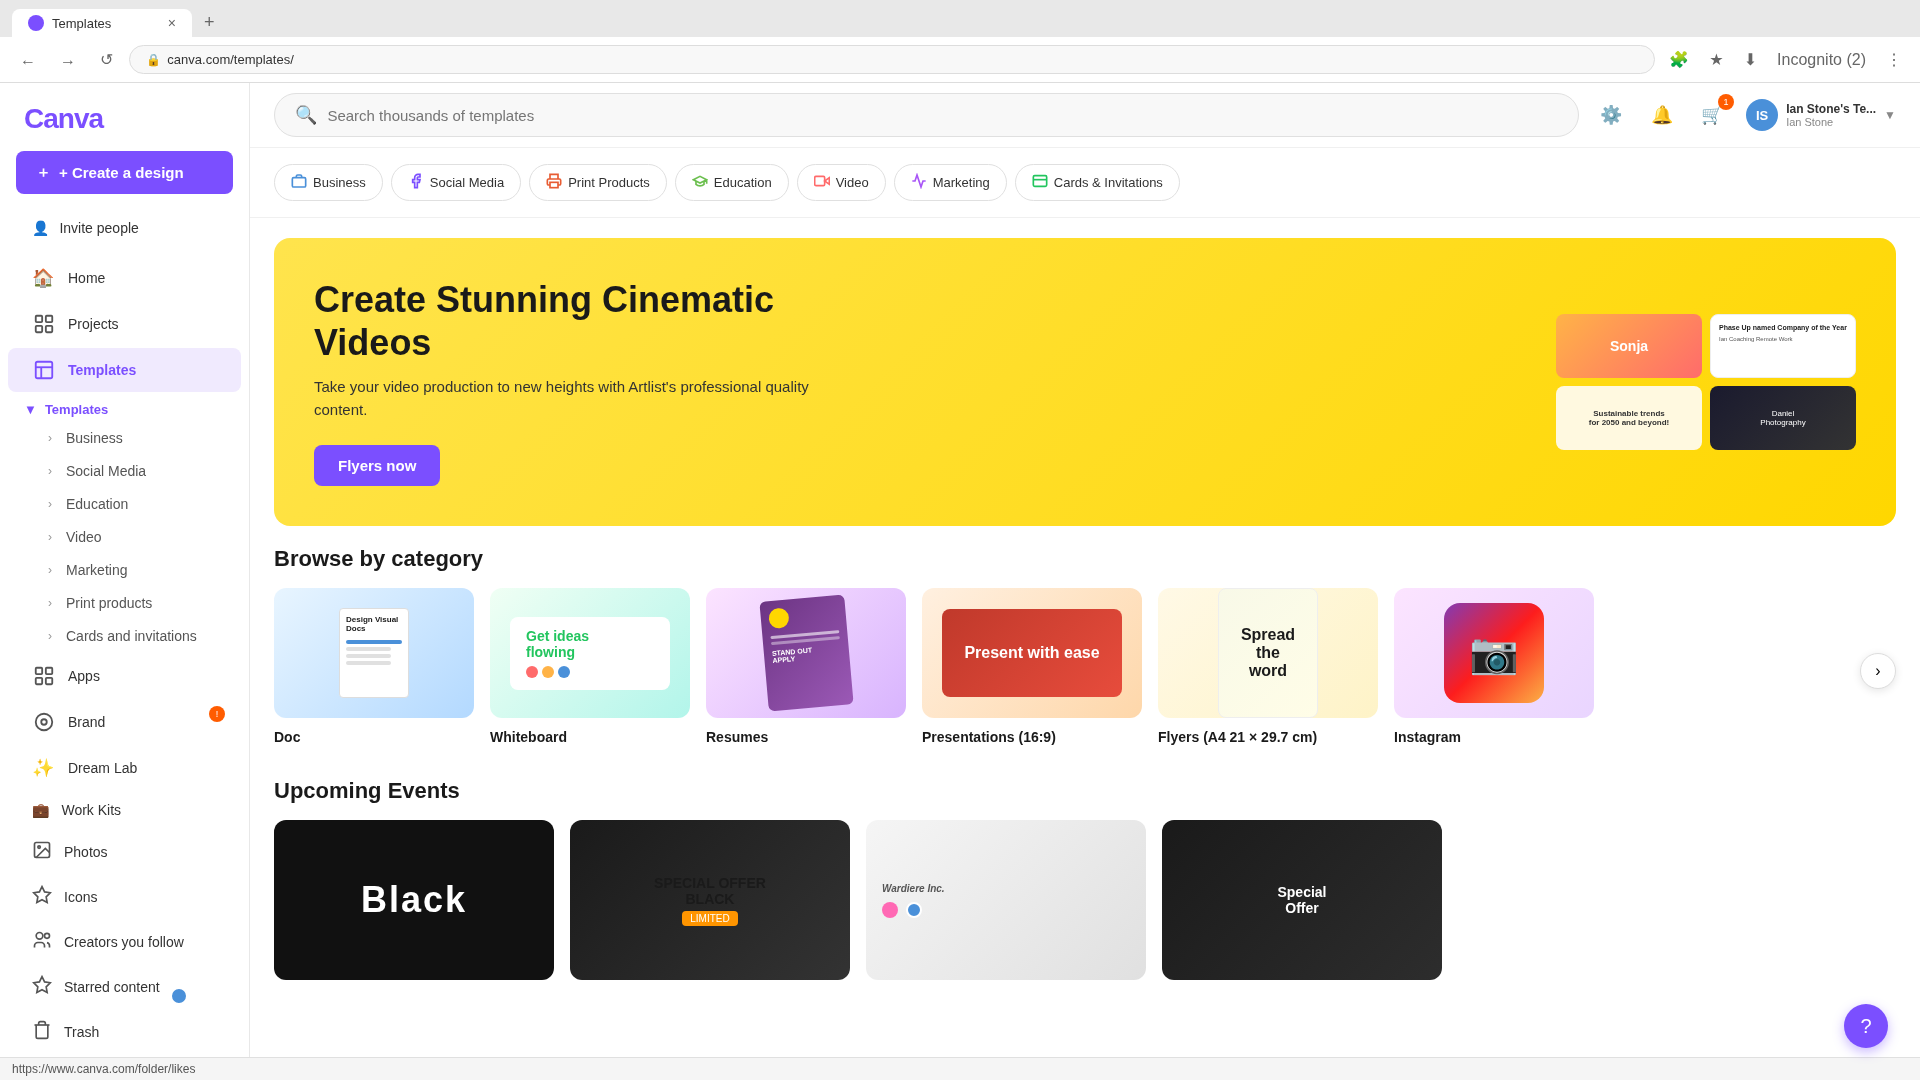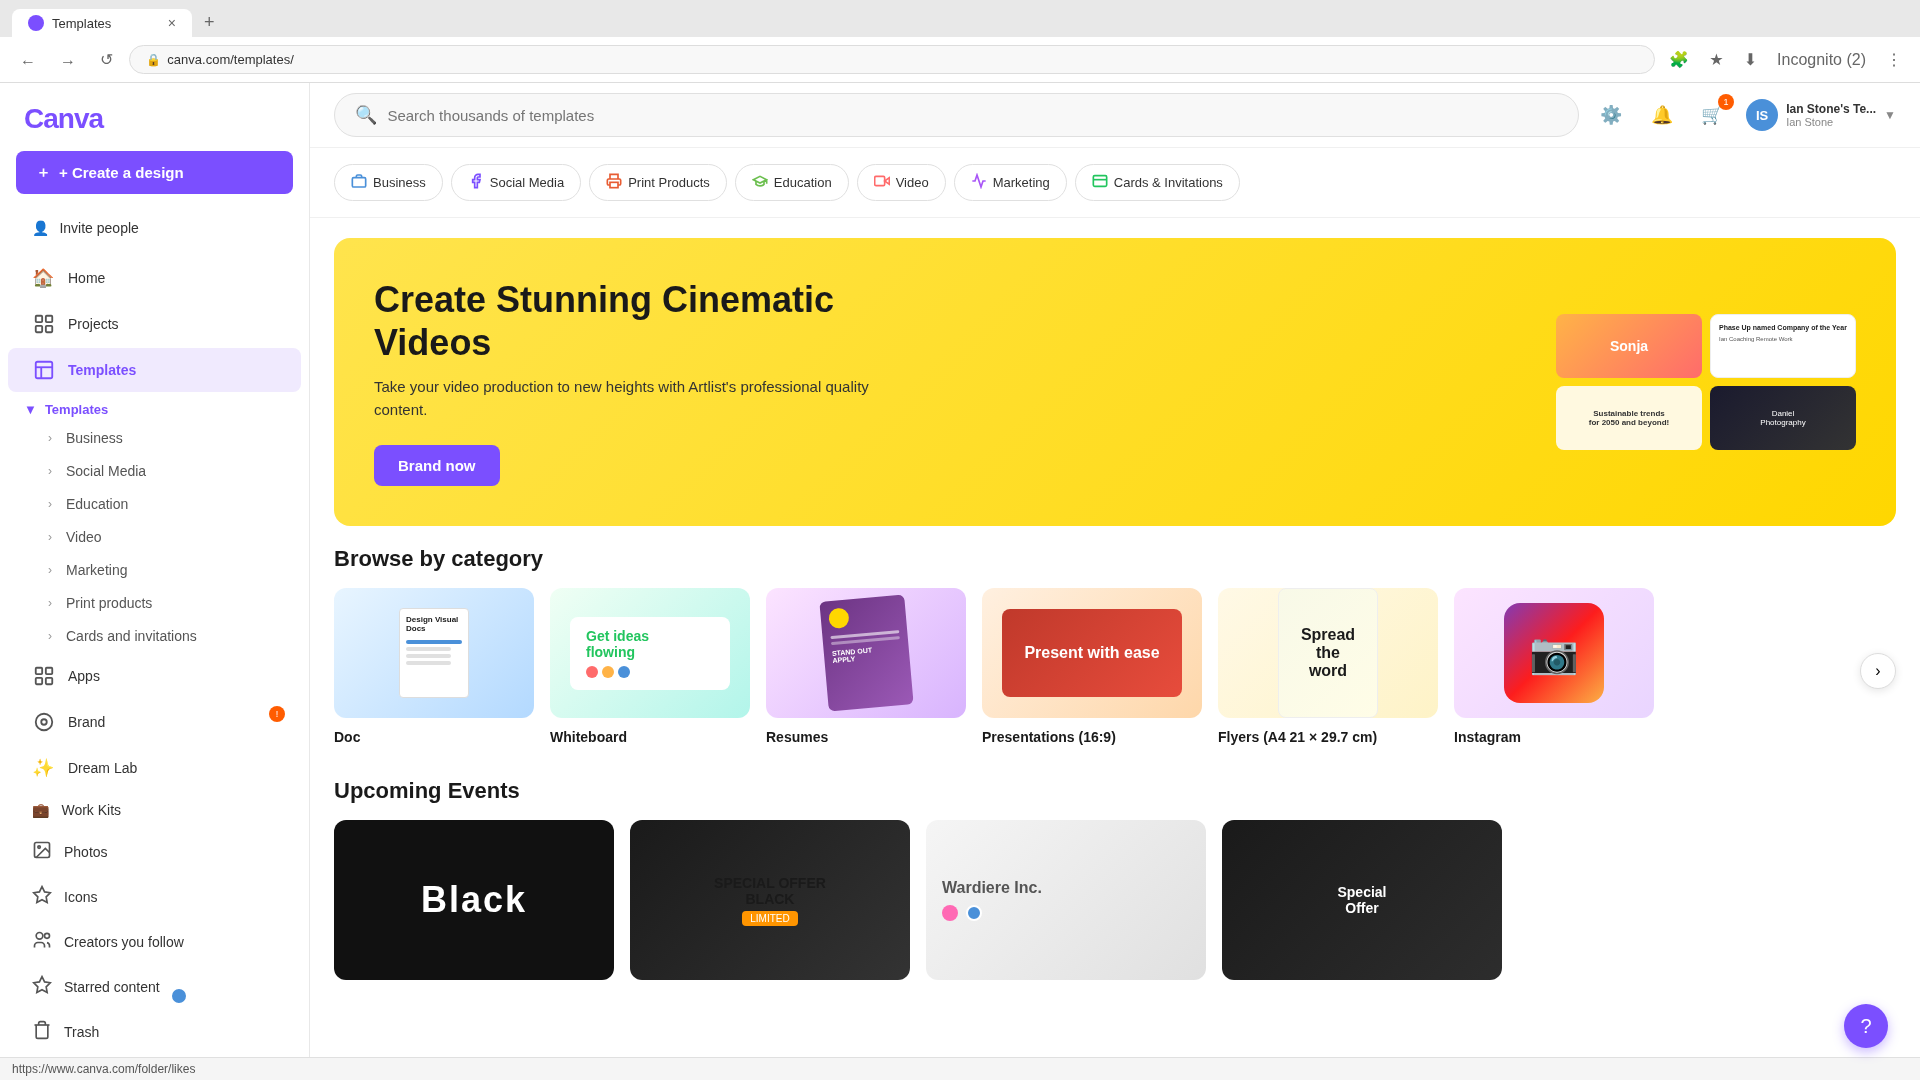--- a/index.html
+++ b/index.html
@@ -16,21 +16,21 @@
     .browser-nav-btn { background: none; border: none; font-size: 16px; color: #666; cursor: pointer; padding: 4px 8px; border-radius: 4px; }
     .browser-url { flex: 1; background: #f8f8f8; border: 1px solid #ddd; border-radius: 20px; padding: 6px 16px; font-size: 13px; color: #333; display: flex; align-items: center; gap: 6px; }
     .browser-url-icon { color: #666; font-size: 12px; }
     .browser-actions { display: flex; gap: 8px; align-items: center; }
     .browser-action-btn { background: none; border: none; font-size: 16px; color: #666; cursor: pointer; padding: 4px 6px; }
 
     
     .app { display: flex; flex: 1; overflow: hidden; }
 
     
-    .sidebar { width: 310px; background: #fff; border-right: 1px solid #e8e8e8; display: flex; flex-direction: column; overflow-y: auto; flex-shrink: 0; }
+    .sidebar { width: 250px; background: #fff; border-right: 1px solid #e8e8e8; display: flex; flex-direction: column; overflow-y: auto; flex-shrink: 0; }
     .sidebar-logo { padding: 20px 24px 16px; }
     .sidebar-logo .canva-text { color: #7B4FFF; font-size: 28px; font-weight: 700; letter-spacing: -1px; }
     .sidebar-create-btn { margin: 0 16px 16px; background: #7B4FFF; color: white; border: none; border-radius: 8px; padding: 12px 20px; font-size: 15px; font-weight: 600; cursor: pointer; display: flex; align-items: center; gap: 8px; width: calc(100% - 32px); }
     .sidebar-invite-btn { margin: 0 16px 8px; background: none; border: none; padding: 10px 16px; display: flex; align-items: center; gap: 10px; font-size: 14px; color: #333; cursor: pointer; border-radius: 8px; width: calc(100% - 32px); }
     .sidebar-nav { flex: 1; }
     .sidebar-nav-item { display: flex; align-items: center; gap: 12px; padding: 10px 24px; font-size: 14px; color: #333; cursor: pointer; border-radius: 8px; margin: 2px 8px; text-decoration: none; }
     .sidebar-nav-item.active { background: #F0EAFE; color: #7B4FFF; font-weight: 600; }
     .sidebar-nav-item .nav-icon { width: 24px; height: 24px; display: flex; align-items: center; justify-content: center; font-size: 18px; flex-shrink: 0; }
     .sidebar-nav-item .nav-label { flex: 1; }
     .sidebar-section { padding: 8px 24px 4px; font-size: 13px; font-weight: 600; color: #7B4FFF; display: flex; align-items: center; gap: 8px; }
@@ -409,21 +409,21 @@
             </svg>
         </span>
         <span>Cards &amp; Invitations</span>
       </div>
     </div>
 
     <div class="hero-banner">
       <div class="hero-content">
         <h1 class="hero-title">Create Stunning Cinematic Videos</h1>
         <p class="hero-subtitle">Take your video production to new heights with Artlist's professional quality content.</p>
-        <button class="hero-btn">Brand now</button>
+        <button class="hero-btn">Flyers now</button>
       </div>
       <div class="hero-images">
         <div class="hero-img-card" style="background:linear-gradient(135deg,#ffb347,#ff6b6b); display:flex;align-items:center;justify-content:center;">
           <div style="text-align:center;color:white;font-size:10px;font-weight:700;">
             <div style="font-size:14px;">Sonja</div>
           </div>
         </div>
         <div class="hero-img-card" style="background:#fff; border:1px solid #eee;display:flex;flex-direction:column;align-items:flex-start;padding:8px;justify-content:flex-start;">
           <div style="font-size:7px;font-weight:700;color:#1a1a1a;line-height:1.3;">Phase Up named Company of the Year</div>
           <div style="font-size:6px;color:#555;margin-top:4px;">Ian Coaching Remote Work</div>
@@ -524,21 +524,21 @@
           <div class="event-black">Black</div>
         </div>
 
         <div class="event-card event-yellow">
           <div class="event-yellow-text">SPECIAL OFFER<br>BLACK</div>
           <div class="event-yellow-badge">LIMITED</div>
         </div>
 
         <div class="event-card" style="background:linear-gradient(135deg,#f5f5f5,#e0e0e0); position:relative;">
           <div style="display:flex;flex-direction:column;padding:16px;width:100%;">
-            <div style="font-size:16px;color:#555;font-weight:600;">Wardiere Inc.</div>
+            <div style="font-size:10px;color:#555;font-weight:600;font-style:italic;">Wardiere Inc.</div>
             <div style="display:flex;gap:8px;margin-top:8px;align-items:center;">
               <div style="width:16px;height:16px;background:#ff69b4;border-radius:50%;"></div>
               <div style="width:16px;height:16px;background:#4A90D9;border-radius:50%;border:2px solid white;"></div>
             </div>
           </div>
         </div>
 
         <div class="event-card" style="background:linear-gradient(135deg,#1a1a1a,#2d2d2d);">
           <div style="color:white;font-size:14px;font-weight:800;text-align:center;">Special<br>Offer</div>
         </div>

